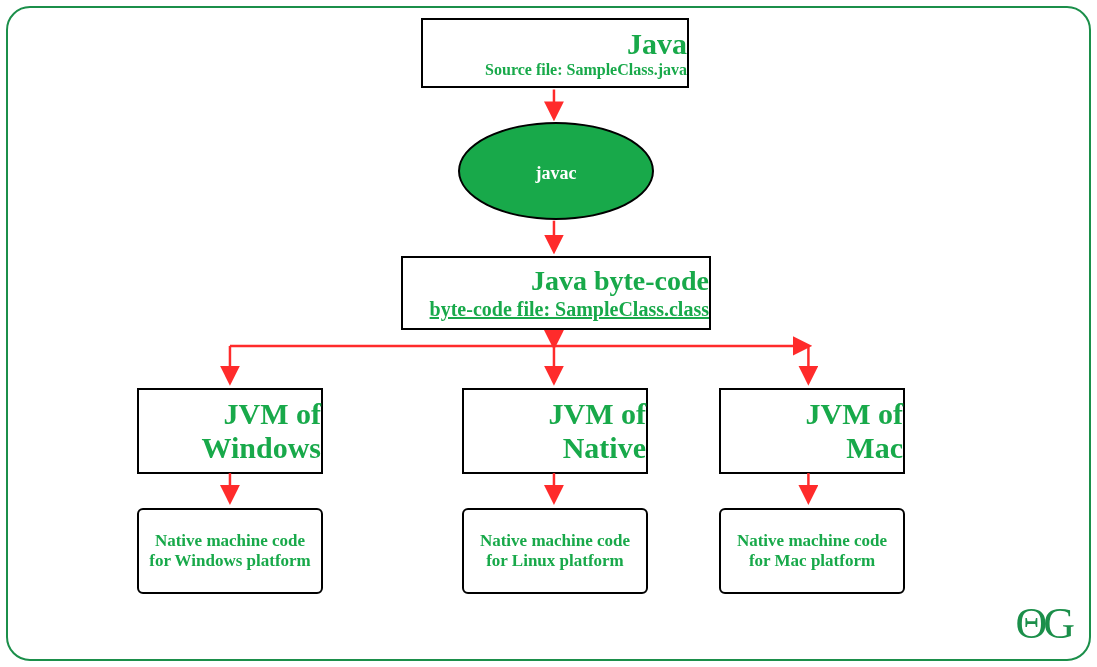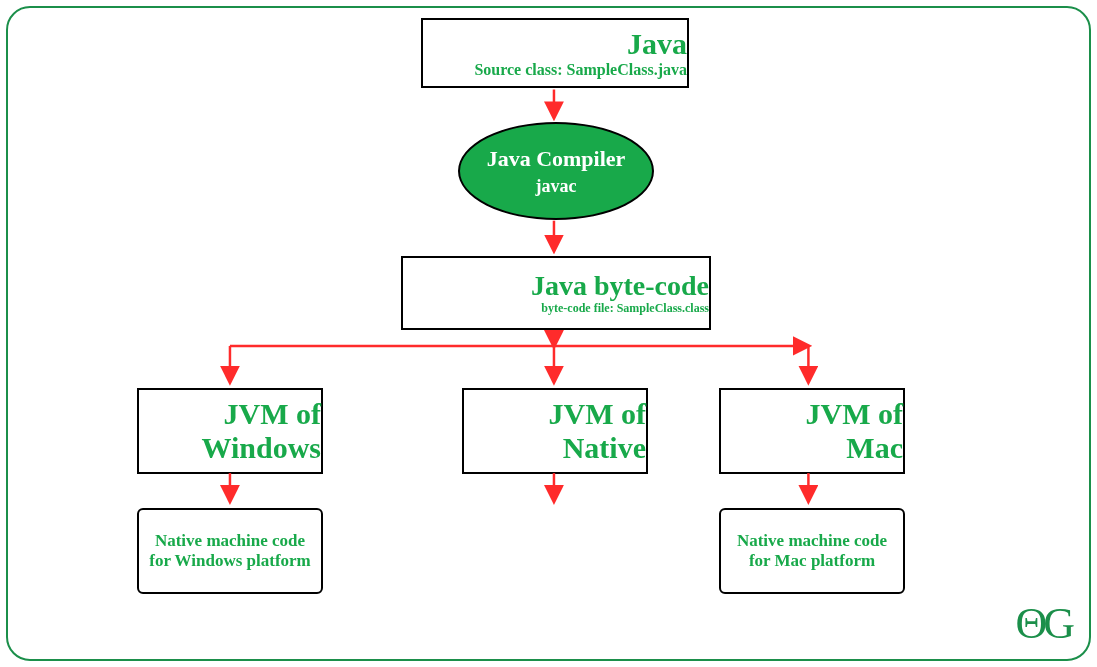--- a/index.html
+++ b/index.html
@@ -64,31 +64,30 @@
     pointer-events: none;
   }
 </style>
 </head>
 <body>
 
 <div class="frame">
 
   <div class="box" style="left:413px; top:10px; width:268px; height:70px;">
     <div class="title" style="font-size:30px;">Java</div>
-    <div class="sub" style="font-size:16px;">Source class: SampleClass.java</div>
+    <div class="sub" style="font-size:16px;">Source file: SampleClass.java</div>
   </div>
 
   <div class="ellipse" style="left:450px; top:114px; width:196px; height:98px; border-radius:50%/50%;">
-    <div style="font-size:22px; font-weight:bold;">Java Compiler</div>
     <div style="font-size:18px; font-weight:bold; margin-top:4px;">javac</div>
   </div>
 
   <div class="box" style="left:393px; top:248px; width:310px; height:74px;">
     <div class="title" style="font-size:28px;">Java byte-code</div>
-    <div class="sub" style="font-size:12px;">byte-code file: SampleClass.class</div>
+    <div class="sub" style="font-size:20px;text-decoration:underline;">byte-code file: SampleClass.class</div>
   </div>
 
   <div class="box" style="left:129px; top:380px; width:186px; height:86px;">
     <div class="title" style="font-size:30px;">JVM of</div>
     <div class="title" style="font-size:30px;">Windows</div>
   </div>
 
   <div class="box" style="left:454px; top:380px; width:186px; height:86px;">
     <div class="title" style="font-size:30px;">JVM of</div>
     <div class="title" style="font-size:30px;">Native</div>
@@ -96,20 +95,23 @@
 
   <div class="box" style="left:711px; top:380px; width:186px; height:86px;">
     <div class="title" style="font-size:30px;">JVM of</div>
     <div class="title" style="font-size:30px;">Mac</div>
   </div>
 
   <div class="box rbox" style="left:129px; top:500px; width:186px; height:86px; padding:0 10px;">
     <div class="sub" style="font-size:17px;">Native machine code for Windows platform</div>
   </div>
 
+  <div class="box rbox" style="left:454px; top:500px; width:186px; height:86px; padding:0 10px;">
+    <div class="sub" style="font-size:17px;">Native machine code for Linux platform</div>
+  </div>
 
   <div class="box rbox" style="left:711px; top:500px; width:186px; height:86px; padding:0 10px;">
     <div class="sub" style="font-size:17px;font-family:Liberation Serif, serif;">Native machine code for Mac platform</div>
   </div>
 
   <svg class="arrows" viewBox="0 0 1085 655">
     <defs>
       <marker id="ah" viewBox="0 0 10 10" refX="8" refY="5" markerWidth="8" markerHeight="8" orient="auto-start-reverse">
         <path d="M 0 0 L 10 5 L 0 10 z" fill="#ff2b2b"></path>
       </marker>

